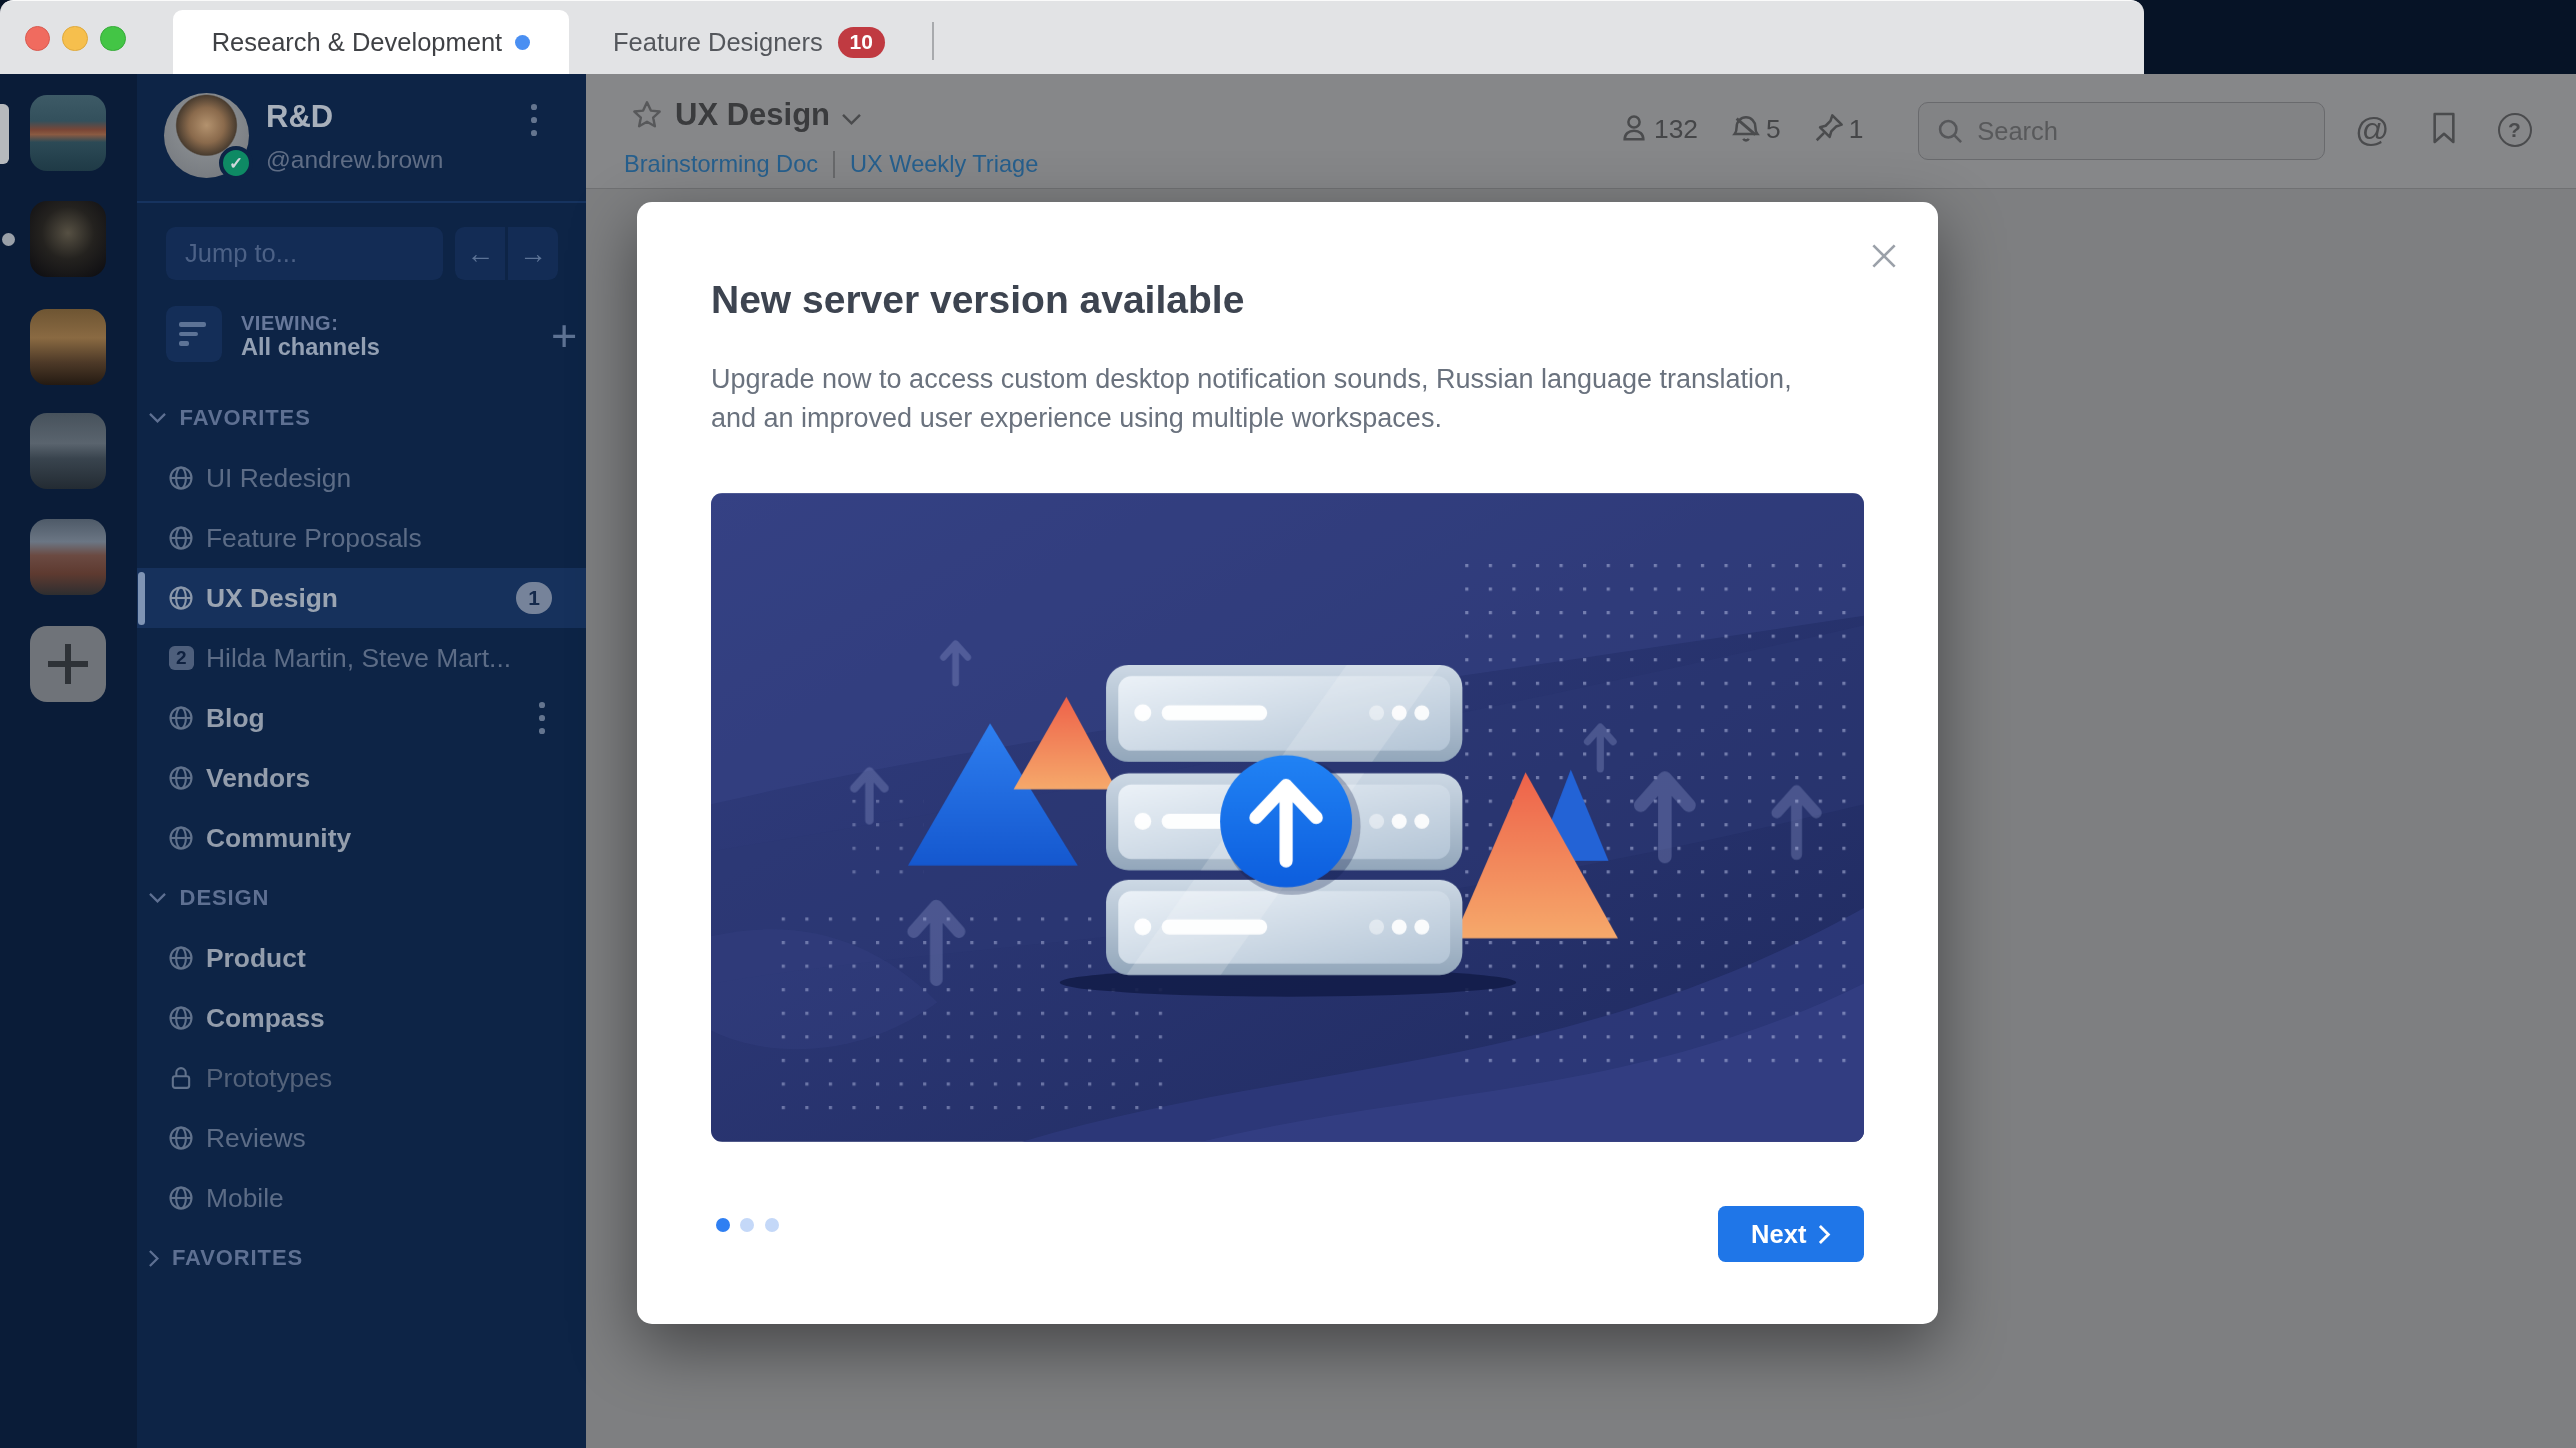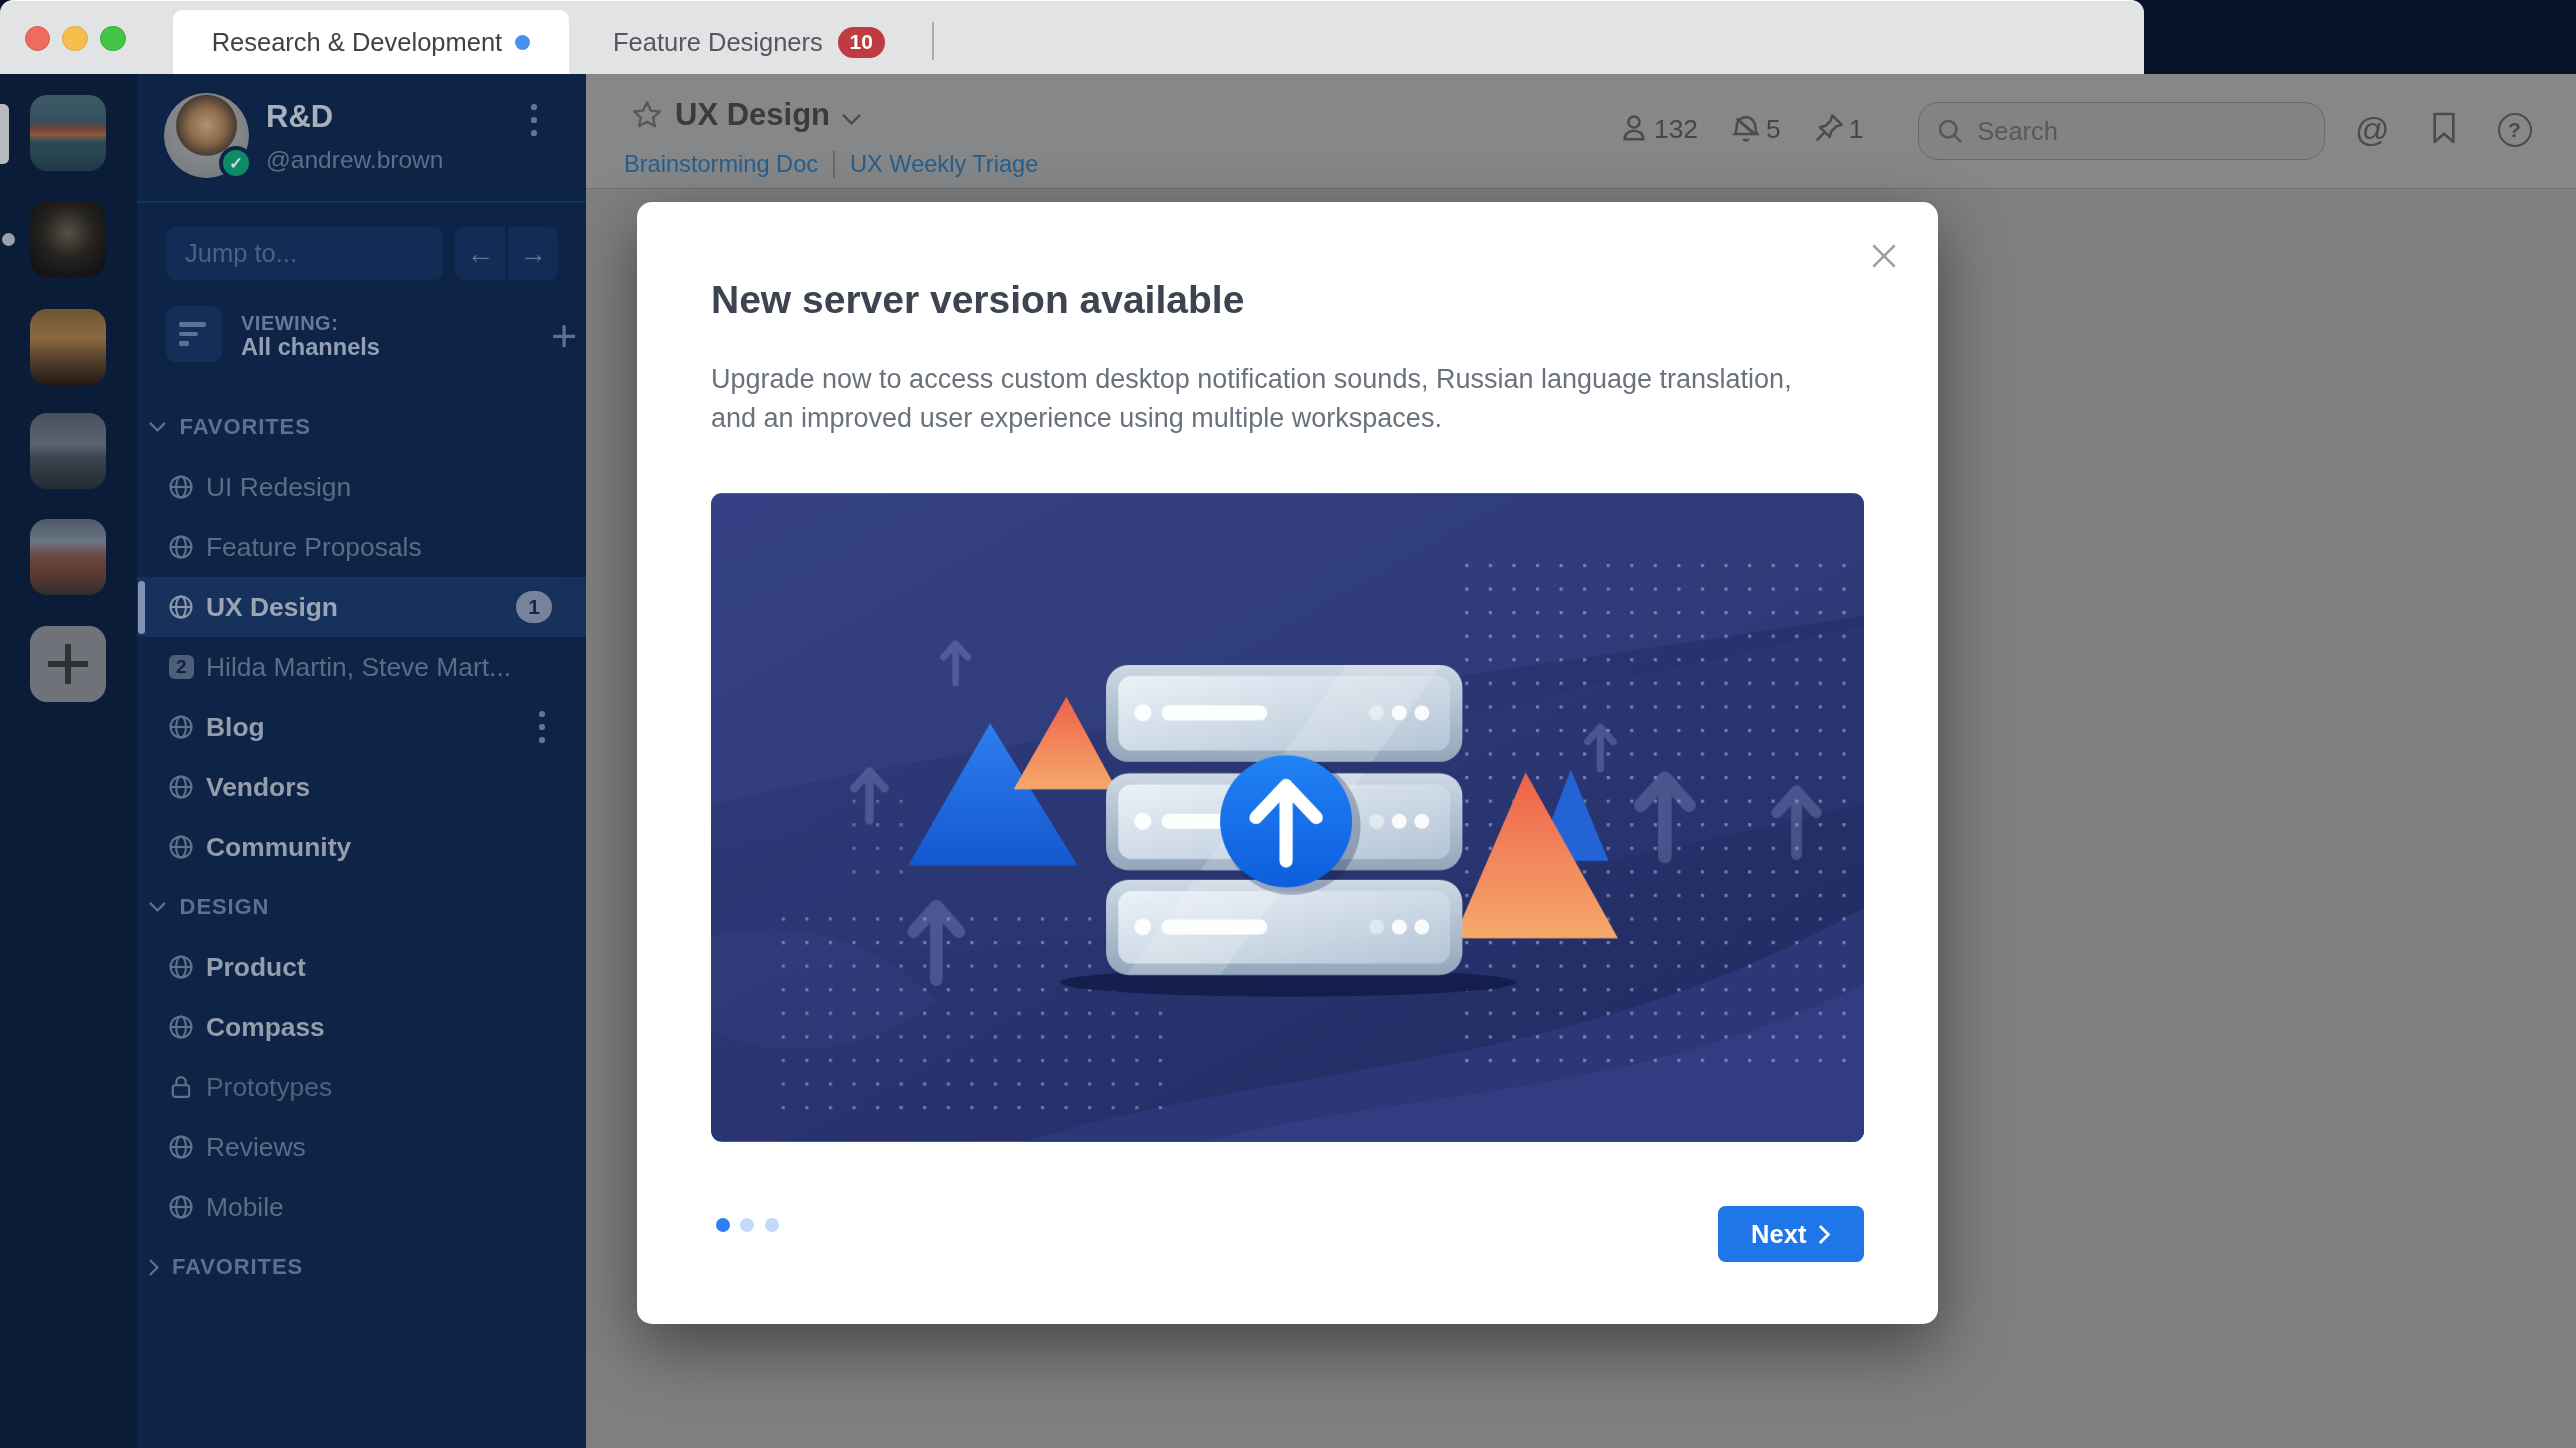--- a/index.html
+++ b/index.html
@@ -68,21 +68,21 @@
 
   #viewing-row { position:absolute; left:29px; top:232px; width:393px; height:57px; }
   #filter-box { position:absolute; left:0; top:0; width:56px; height:56px; background:#142e58;
                 border-radius:9.4px; }
   .fbar { position:absolute; left:13.2px; height:4.7px; border-radius:1.9px; background:#5d7396; }
   #viewing-label { position:absolute; left:75px; top:5.7px; font-size:20px; font-weight:600;
                    color:#67789a; letter-spacing:0.5px; }
   #viewing-value { position:absolute; left:75px; top:28px; font-size:23.6px; font-weight:600; color:#93a0b3; }
   #viewing-add { position:absolute; left:385px; top:3.8px; font-size:45px; font-weight:300; color:#5d7293; }
 
-  #channel-list { position:absolute; left:0; top:323px; width:450px; }
+  #channel-list { position:absolute; left:0; top:314px; width:450px; }
   .section-header { height:60px; display:flex; align-items:center; gap:12.3px; padding-left:11.3px;
                     font-size:22px; font-weight:bold; letter-spacing:0.9px; color:#5e7092; }
   .section-header svg { stroke:#5e7092; }
   .chan-row { position:relative; height:60px; display:flex; align-items:center; }
   .chan-row .icon { position:absolute; left:30px; width:28px; height:28px; }
   .chan-row .icon svg { stroke:#61728c; }
   .chan-row .lbl { position:absolute; left:69px; font-size:26.4px; color:#5c6c86; }
   .chan-row.state-unread .lbl { color:#939dac; font-weight:600; }
   .chan-row.state-muted .lbl { color:#53627a; }
   .chan-row.state-active { background:#16315c; }
@@ -106,21 +106,21 @@
   #hdr-title { position:absolute; left:89px; top:22.6px; font-size:31px; font-weight:bold; color:#3a3b3d; }
   #hdr-chevron { position:absolute; left:255px; top:38px; }
   #hdr-links { position:absolute; left:38px; top:77px; font-size:23.6px; display:flex; gap:15px; align-items:center; }
   #hdr-links .link { color:#265f8d; }
   #hdr-links .sep { color:#5f6062; width:1.9px; height:26.4px; background:#68696b; }
   #hdr-stats { position:absolute; left:1032px; top:38px; display:flex; align-items:center; gap:32px; }
   .stat { display:flex; align-items:center; gap:4px; }
   .stat svg { stroke:#4a4b4d; }
   .stat .num { font-size:26.4px; color:#454648; }
   #search-box { position:absolute; left:1332px; top:28px; width:407px; height:58px;
-                border:1.9px solid #696a6d; border-radius:20px; background:#828385;
+                border:1.9px solid #696a6d; border-radius:10px; background:#828385;
                 display:flex; align-items:center; gap:13.2px; padding:0 17px; }
   #search-box svg { stroke:#56575a; flex:none; }
   #search-input { border:none; background:transparent; outline:none; font-size:25.5px;
                   color:#45464a; width:302px; font-family:"Liberation Sans", sans-serif; }
   #search-input::placeholder { color:#58595b; }
   #hdr-right-icons { position:absolute; left:1769px; top:36px; display:flex; gap:40px; align-items:center; }
   #at-icon { font-size:34px; color:#4a4b4d; }
   #help-icon { width:34px; height:34px; border-radius:50%; border:2.8px solid #4a4b4d; color:#4a4b4d;
                font-size:21px; font-weight:bold; display:flex; align-items:center; justify-content:center; }
 

